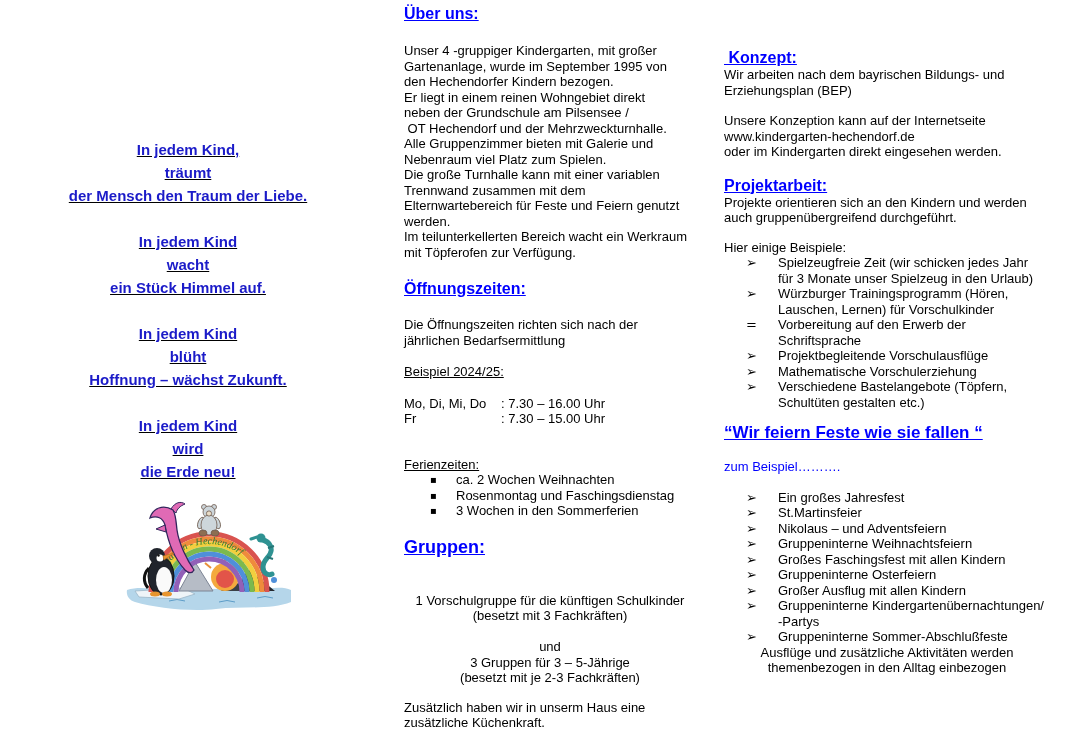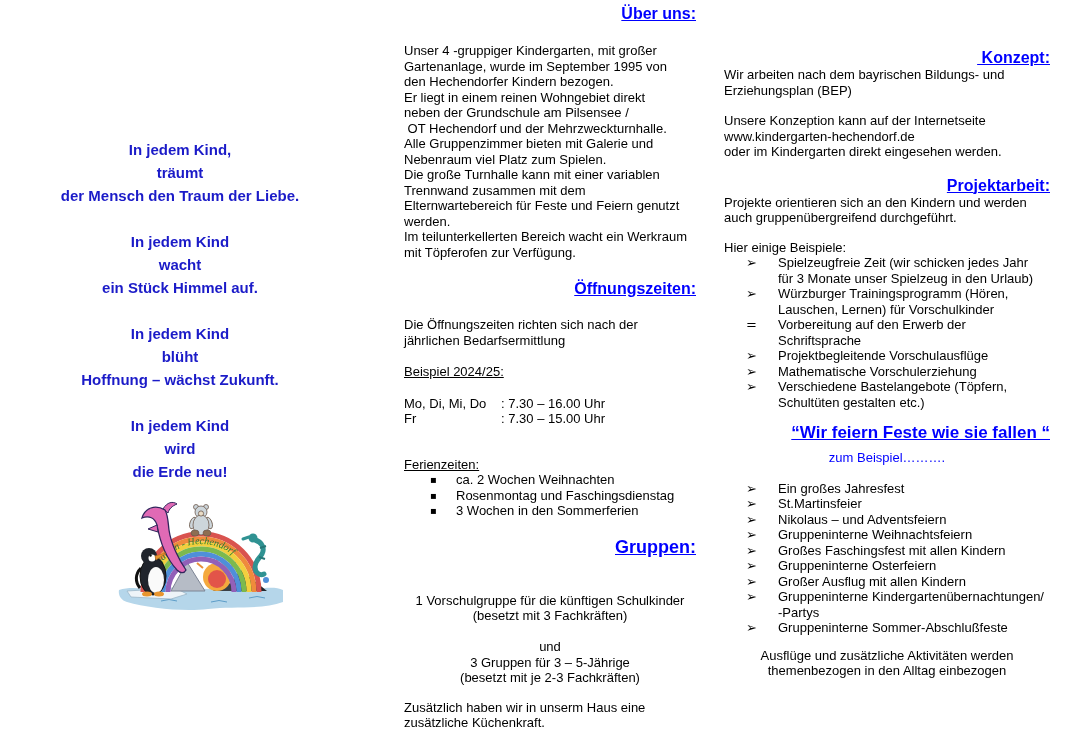--- a/index.html
+++ b/index.html
@@ -1,51 +1,51 @@
 <!DOCTYPE html>
 <html><head>
 <meta charset="utf-8">
 <style>
   html,body{margin:0;padding:0;background:#fff;}
   body{font-family:"Liberation Sans",sans-serif;color:#000;}
   .page{position:relative;width:1087px;height:743px;background:#ffffff;overflow:hidden;}
   .col{position:absolute;top:0;font-size:13px;line-height:15.5px;}
-  #col-left{left:20px;width:320px;}
+  #col-left{left:28px;width:320px;text-decoration:underline;}
   #col-mid{left:404px;width:292px;}
   #col-right{left:724px;width:326px;}
 
   
   .poem{margin-top:138px;text-align:center;font-weight:bold;font-size:15px;line-height:23px;color:#1b1bc8;}
   .poem-line{min-height:23px;}
 
   
-  .sec{color:#0000ff;font-weight:bold;text-decoration:underline;text-align:right;font-size:16px;line-height:19px;}
+  .sec{color:#0000ff;font-weight:bold;text-decoration:underline;text-align:left;font-size:16px;line-height:19px;}
   .sec-big{font-size:18px;line-height:21px;}
   .sec-feste{font-size:17px;line-height:20px;}
-  .sub-blue{color:#0000ff;text-align:center;font-size:13px;margin-top:7px;}
+  .sub-blue{color:#0000ff;font-size:13px;margin-top:16px;}
 
   .t-line{min-height:15.5px;white-space:pre;}
   .center{text-align:center;}
   .ul{text-decoration:underline;}
 
   
   .hours-row{display:flex;}
   .hours-day{flex:0 0 97px;}
 
   
   .blist .row{display:flex;padding-left:22px;}
   .blist .li-m{flex:0 0 32px;font-family:"DejaVu Sans","Liberation Sans",sans-serif;}
   .blist .li-t{flex:1;white-space:pre-line;}
   .sq .li-m{flex:0 0 26px;font-size:10px;line-height:15.5px;}
   .sq .row{padding-left:26px;}
 
   .mt4{margin-top:4px;}  .mt13{margin-top:13px;} .mt14{margin-top:14px;}
   .mt15{margin-top:15px;}.mt16{margin-top:16px;} .mt18{margin-top:18px;}
   .mt19{margin-top:19px;}.mt20{margin-top:20px;} .mt22{}.mt30{margin-top:30px;} .mt35{margin-top:35px;}
-  .mt48{margin-top:48px;}.mt12{margin-top:12px;}
+  .mt48{margin-top:48px;}.mt12{}
 
   .logo-wrap{position:absolute;left:93px;top:498px;width:175px;height:120px;}
 </style>
 </head>
 <body>
 
 <div class="page">
 
   <div class="col" id="col-left">
     <div class="poem">

